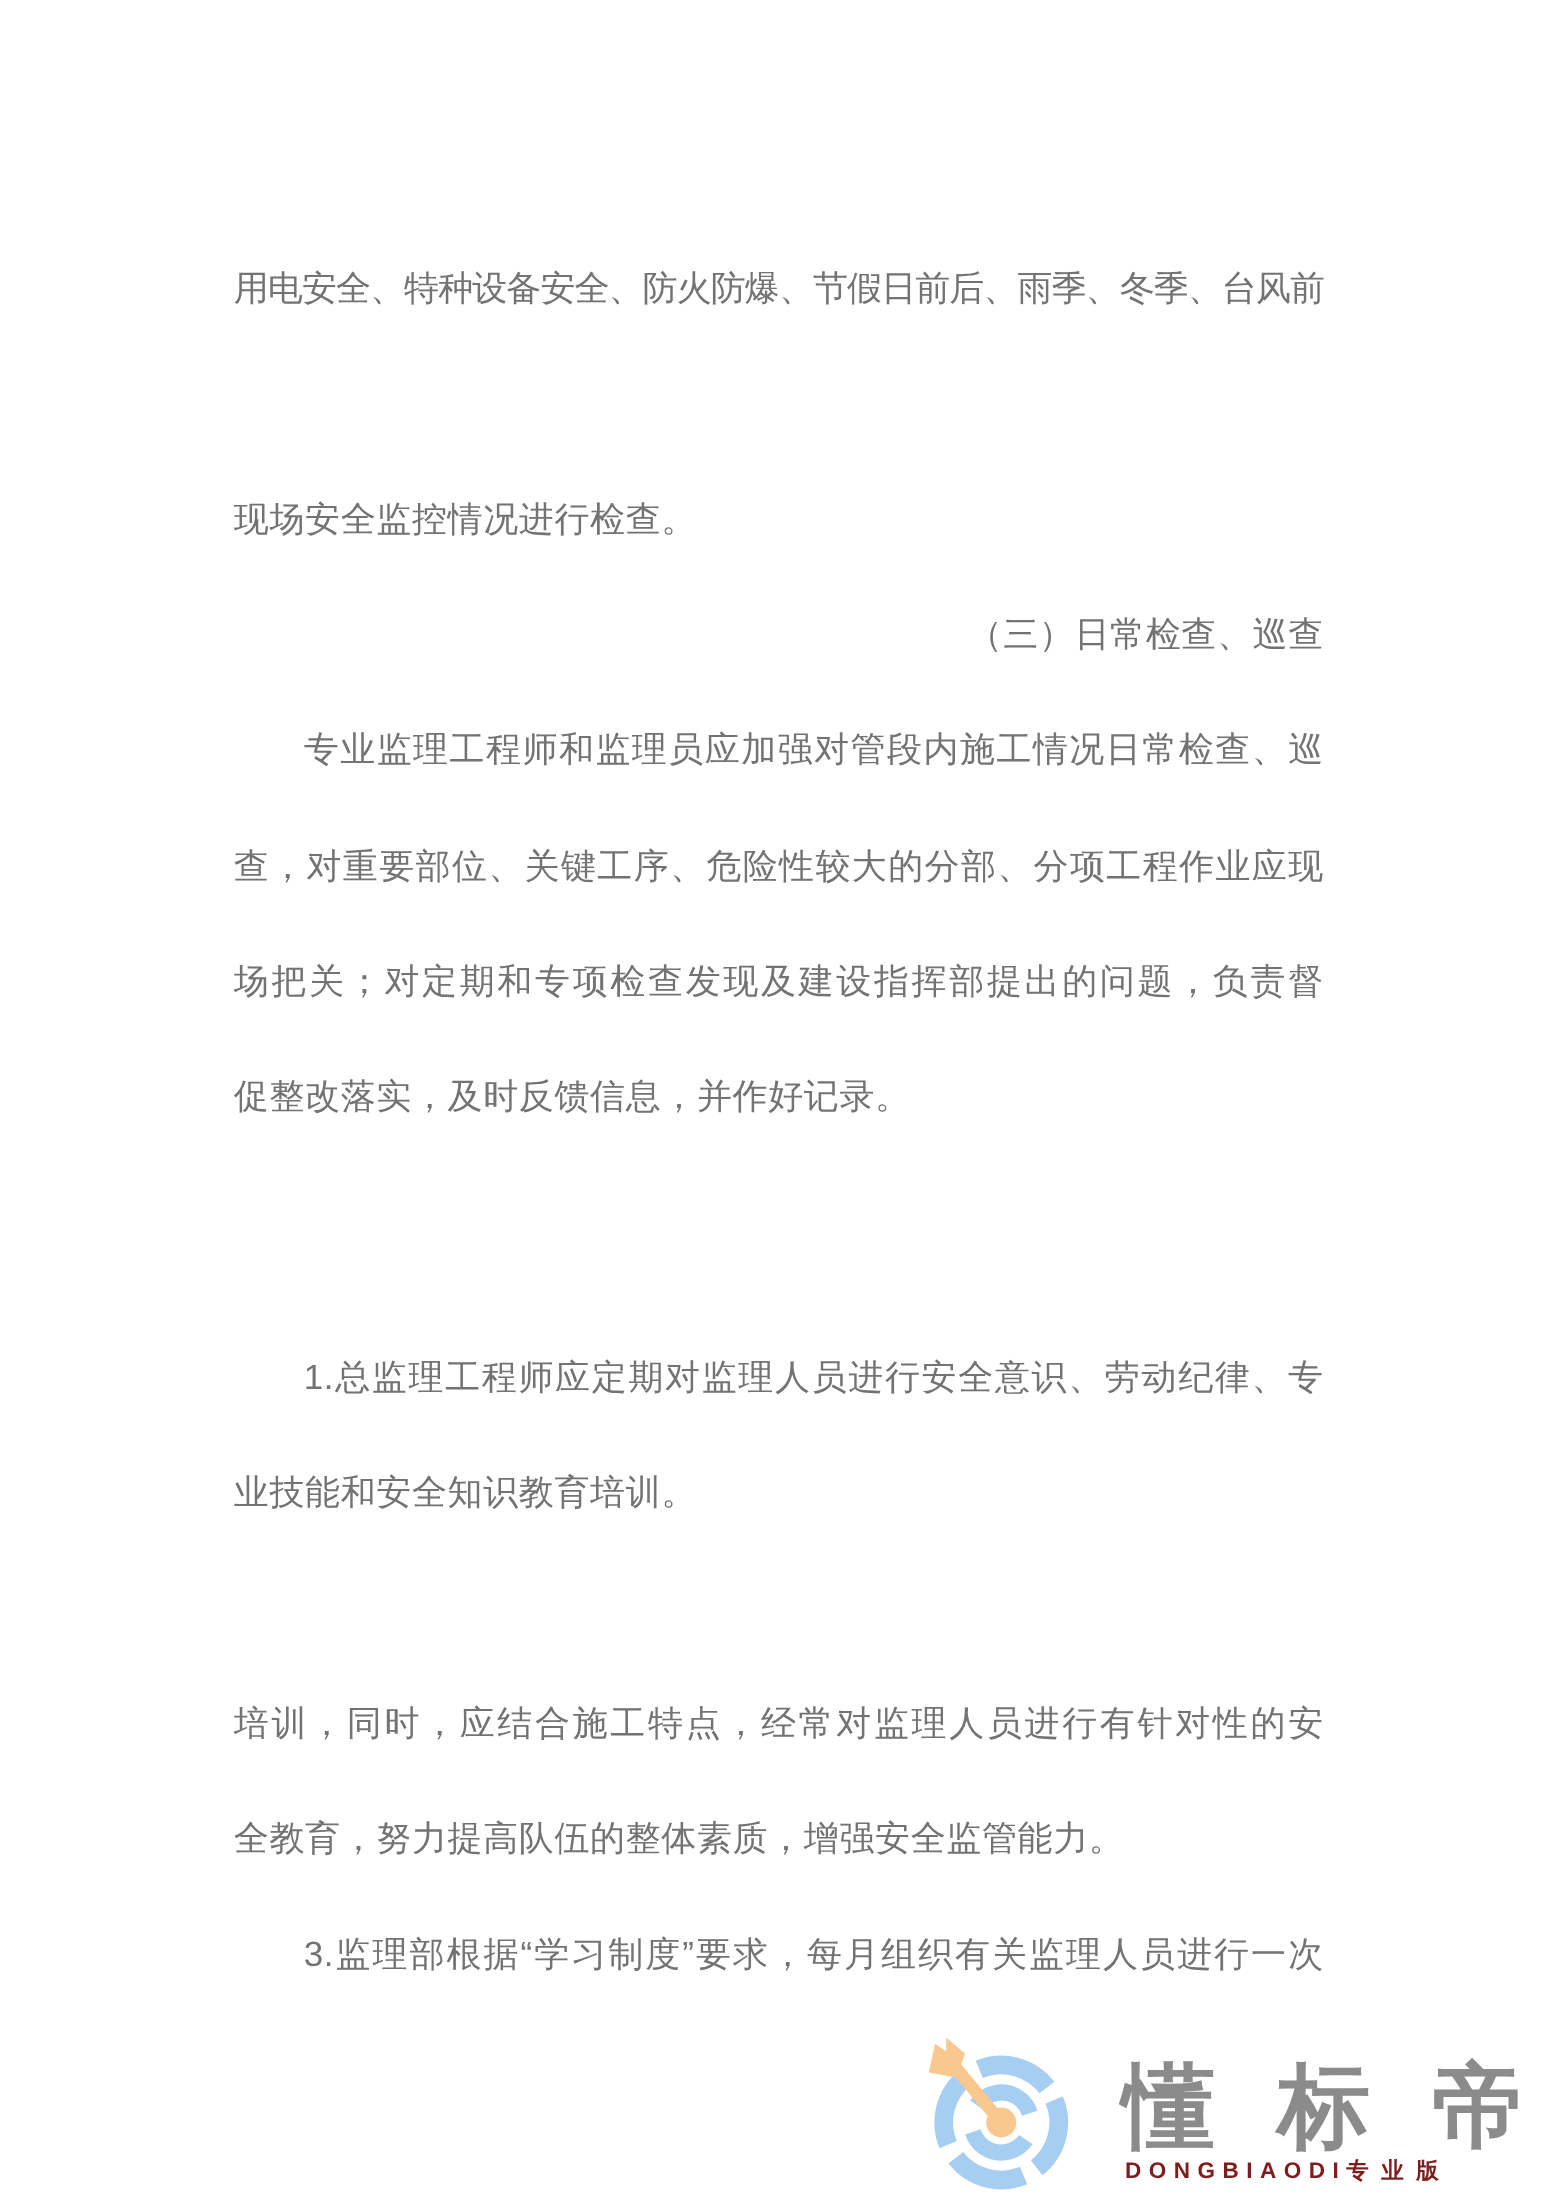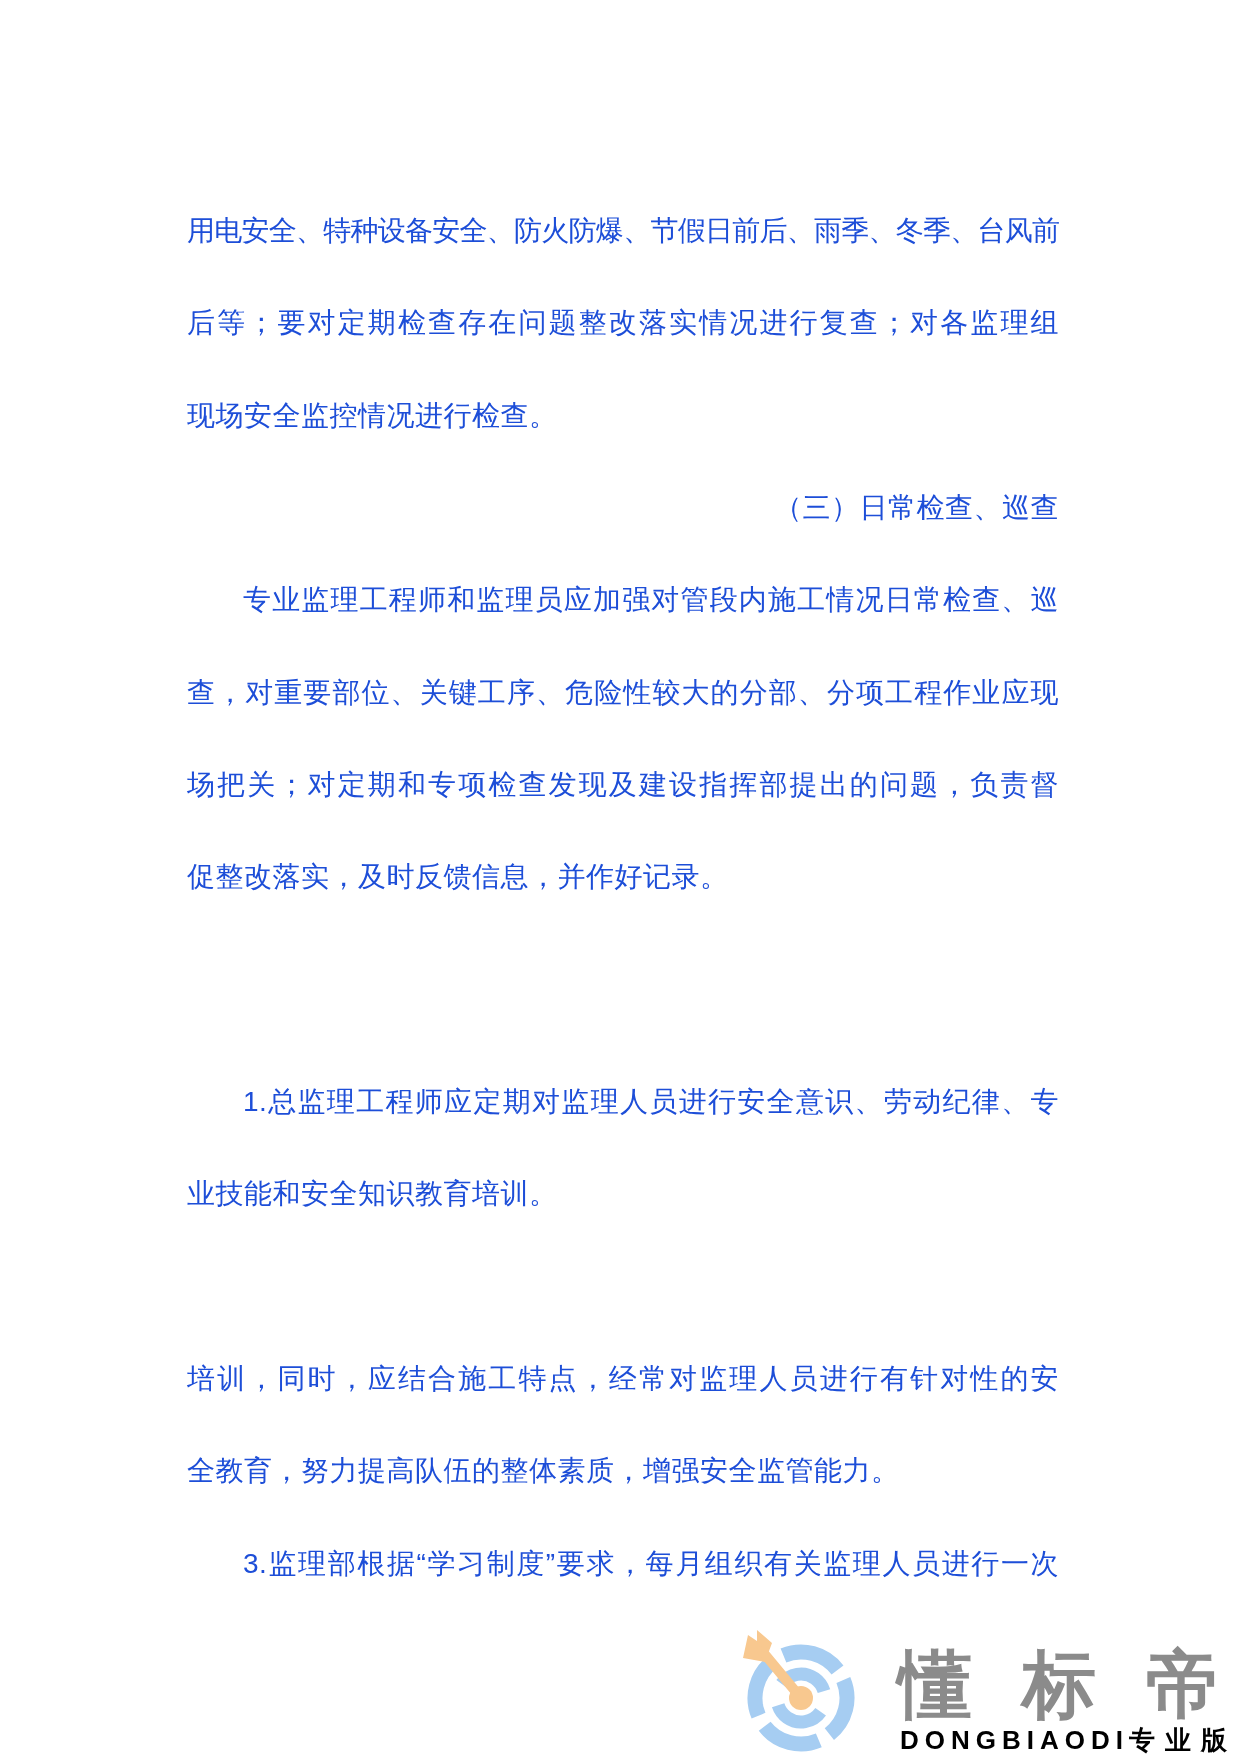--- a/index.html
+++ b/index.html
@@ -11,53 +11,52 @@
     font-family:"Liberation Sans","DejaVu Sans",sans-serif;
   }
   .page{position:absolute;inset:0;background:#ffffff;}
   
   .line{
     position:absolute;
     left:187px;
     width:872px;
     font-size:28px;
     line-height:40px;
-    color:#1d4ed8;
+    color:#737373;
     white-space:nowrap;
     letter-spacing:0.5px;
     margin-top:35px;
   }
   .just{
     text-align:justify;
     text-align-last:justify;
   }
   .ind{ text-indent:56px;text-align:right; }
   .tight{ letter-spacing:-1px; }
   
   .watermark{position:absolute;left:740px;top:1628px;width:500px;height:126px;}
   .wm-icon{position:absolute;left:0;top:0;}
   .wm-cn{
     position:absolute;left:158px;top:20px;
     font-size:74px;font-weight:bold;color:#8b8b8b;
     letter-spacing:50px;white-space:nowrap;line-height:1;
   }
   .wm-en{
     position:absolute;left:160px;top:99px;
-    font-size:26px;font-weight:bold;color:#000000;
+    font-size:18px;font-weight:bold;color:#7f1d1d;
     letter-spacing:6px;white-space:nowrap;line-height:1;
   }
   .wm-en .cjk{letter-spacing:10px;}
 </style>
 </head>
 <body>
 
 <div class="page">
 
   <p class="line just tight" style="top:176px">用电安全、特种设备安全、防火防爆、节假日前后、雨季、冬季、台风前</p>
-  <p class="line just" style="top:268px">后等；要对定期检查存在问题整改落实情况进行复查；对各监理组</p>
   <p class="line" style="top:361px">现场安全监控情况进行检查。</p>
   <p class="line ind" style="top:453px">（三）日常检查、巡查</p>
   <p class="line just ind" style="top:545px">专业监理工程师和监理员应加强对管段内施工情况日常检查、巡</p>
   <p class="line just" style="top:638px">查，对重要部位、关键工序、危险性较大的分部、分项工程作业应现</p>
   <p class="line just" style="top:730px">场把关；对定期和专项检查发现及建设指挥部提出的问题，负责督</p>
   <p class="line" style="top:822px">促整改落实，及时反馈信息，并作好记录。</p>
   <p class="line just ind" style="top:1047px">1.总监理工程师应定期对监理人员进行安全意识、劳动纪律、专</p>
   <p class="line" style="top:1139px">业技能和安全知识教育培训。</p>
   <p class="line just" style="top:1324px">培训，同时，应结合施工特点，经常对监理人员进行有针对性的安</p>
   <p class="line" style="top:1416px">全教育，努力提高队伍的整体素质，增强安全监管能力。</p>

